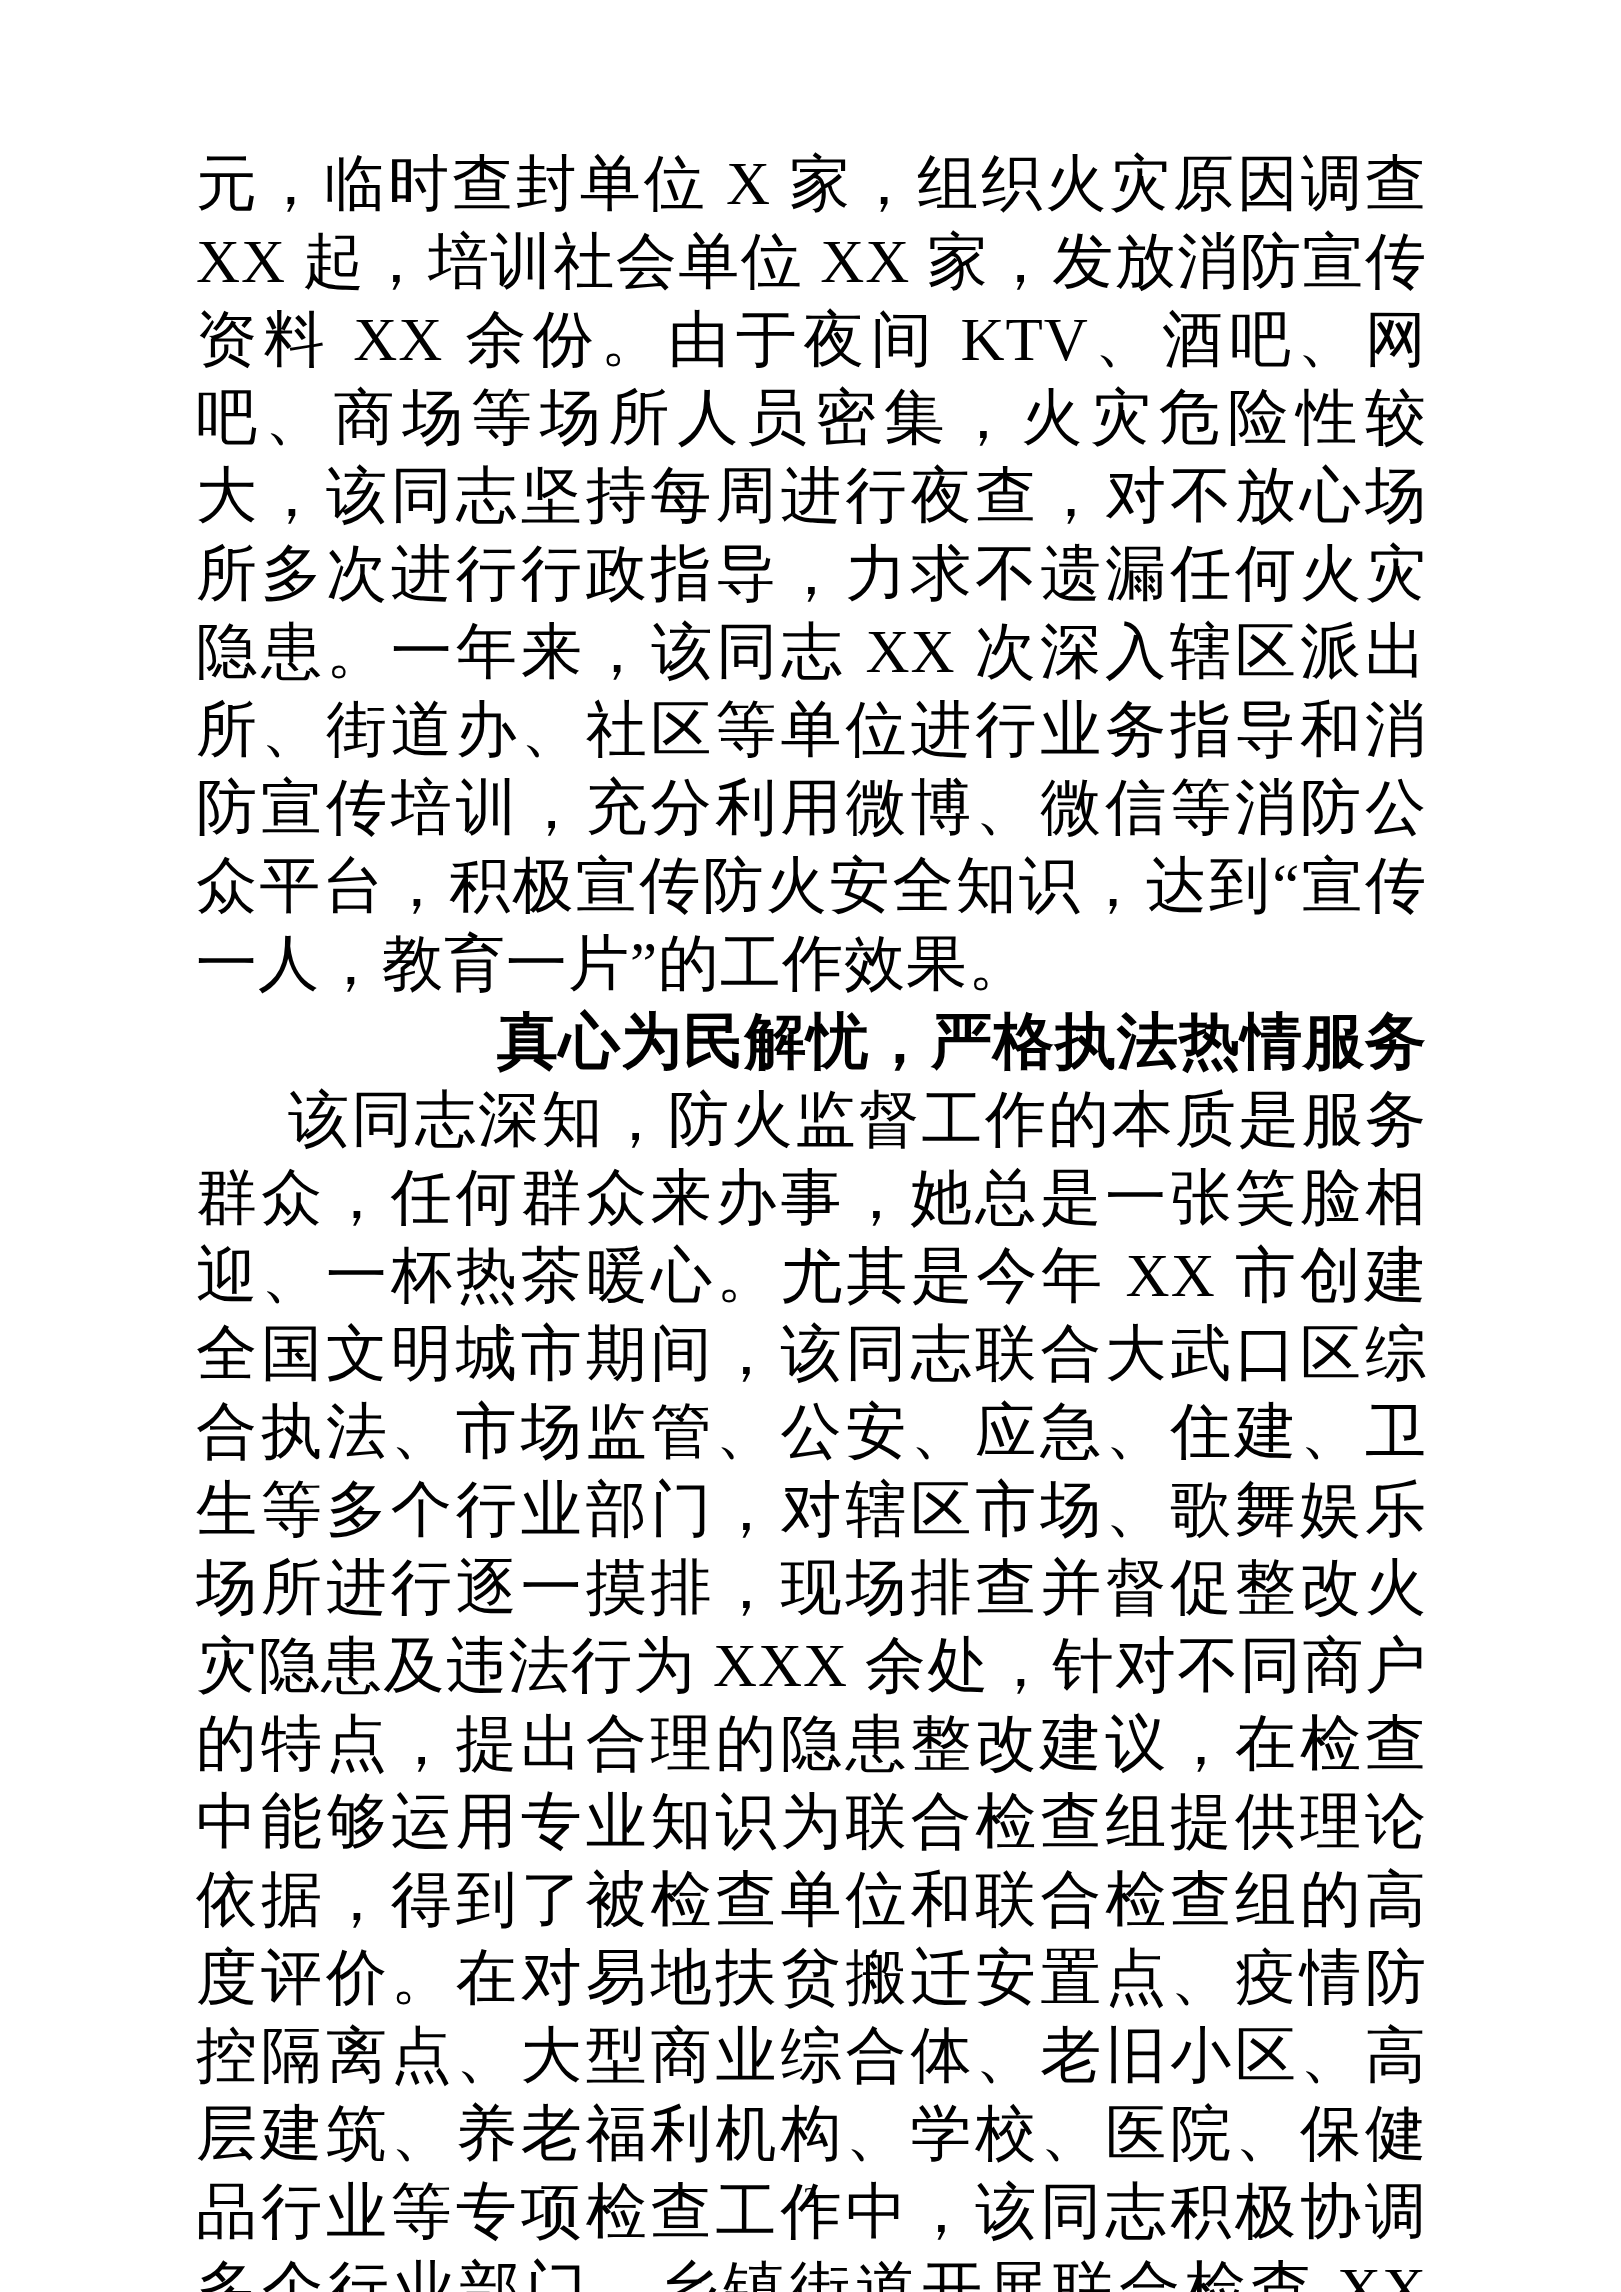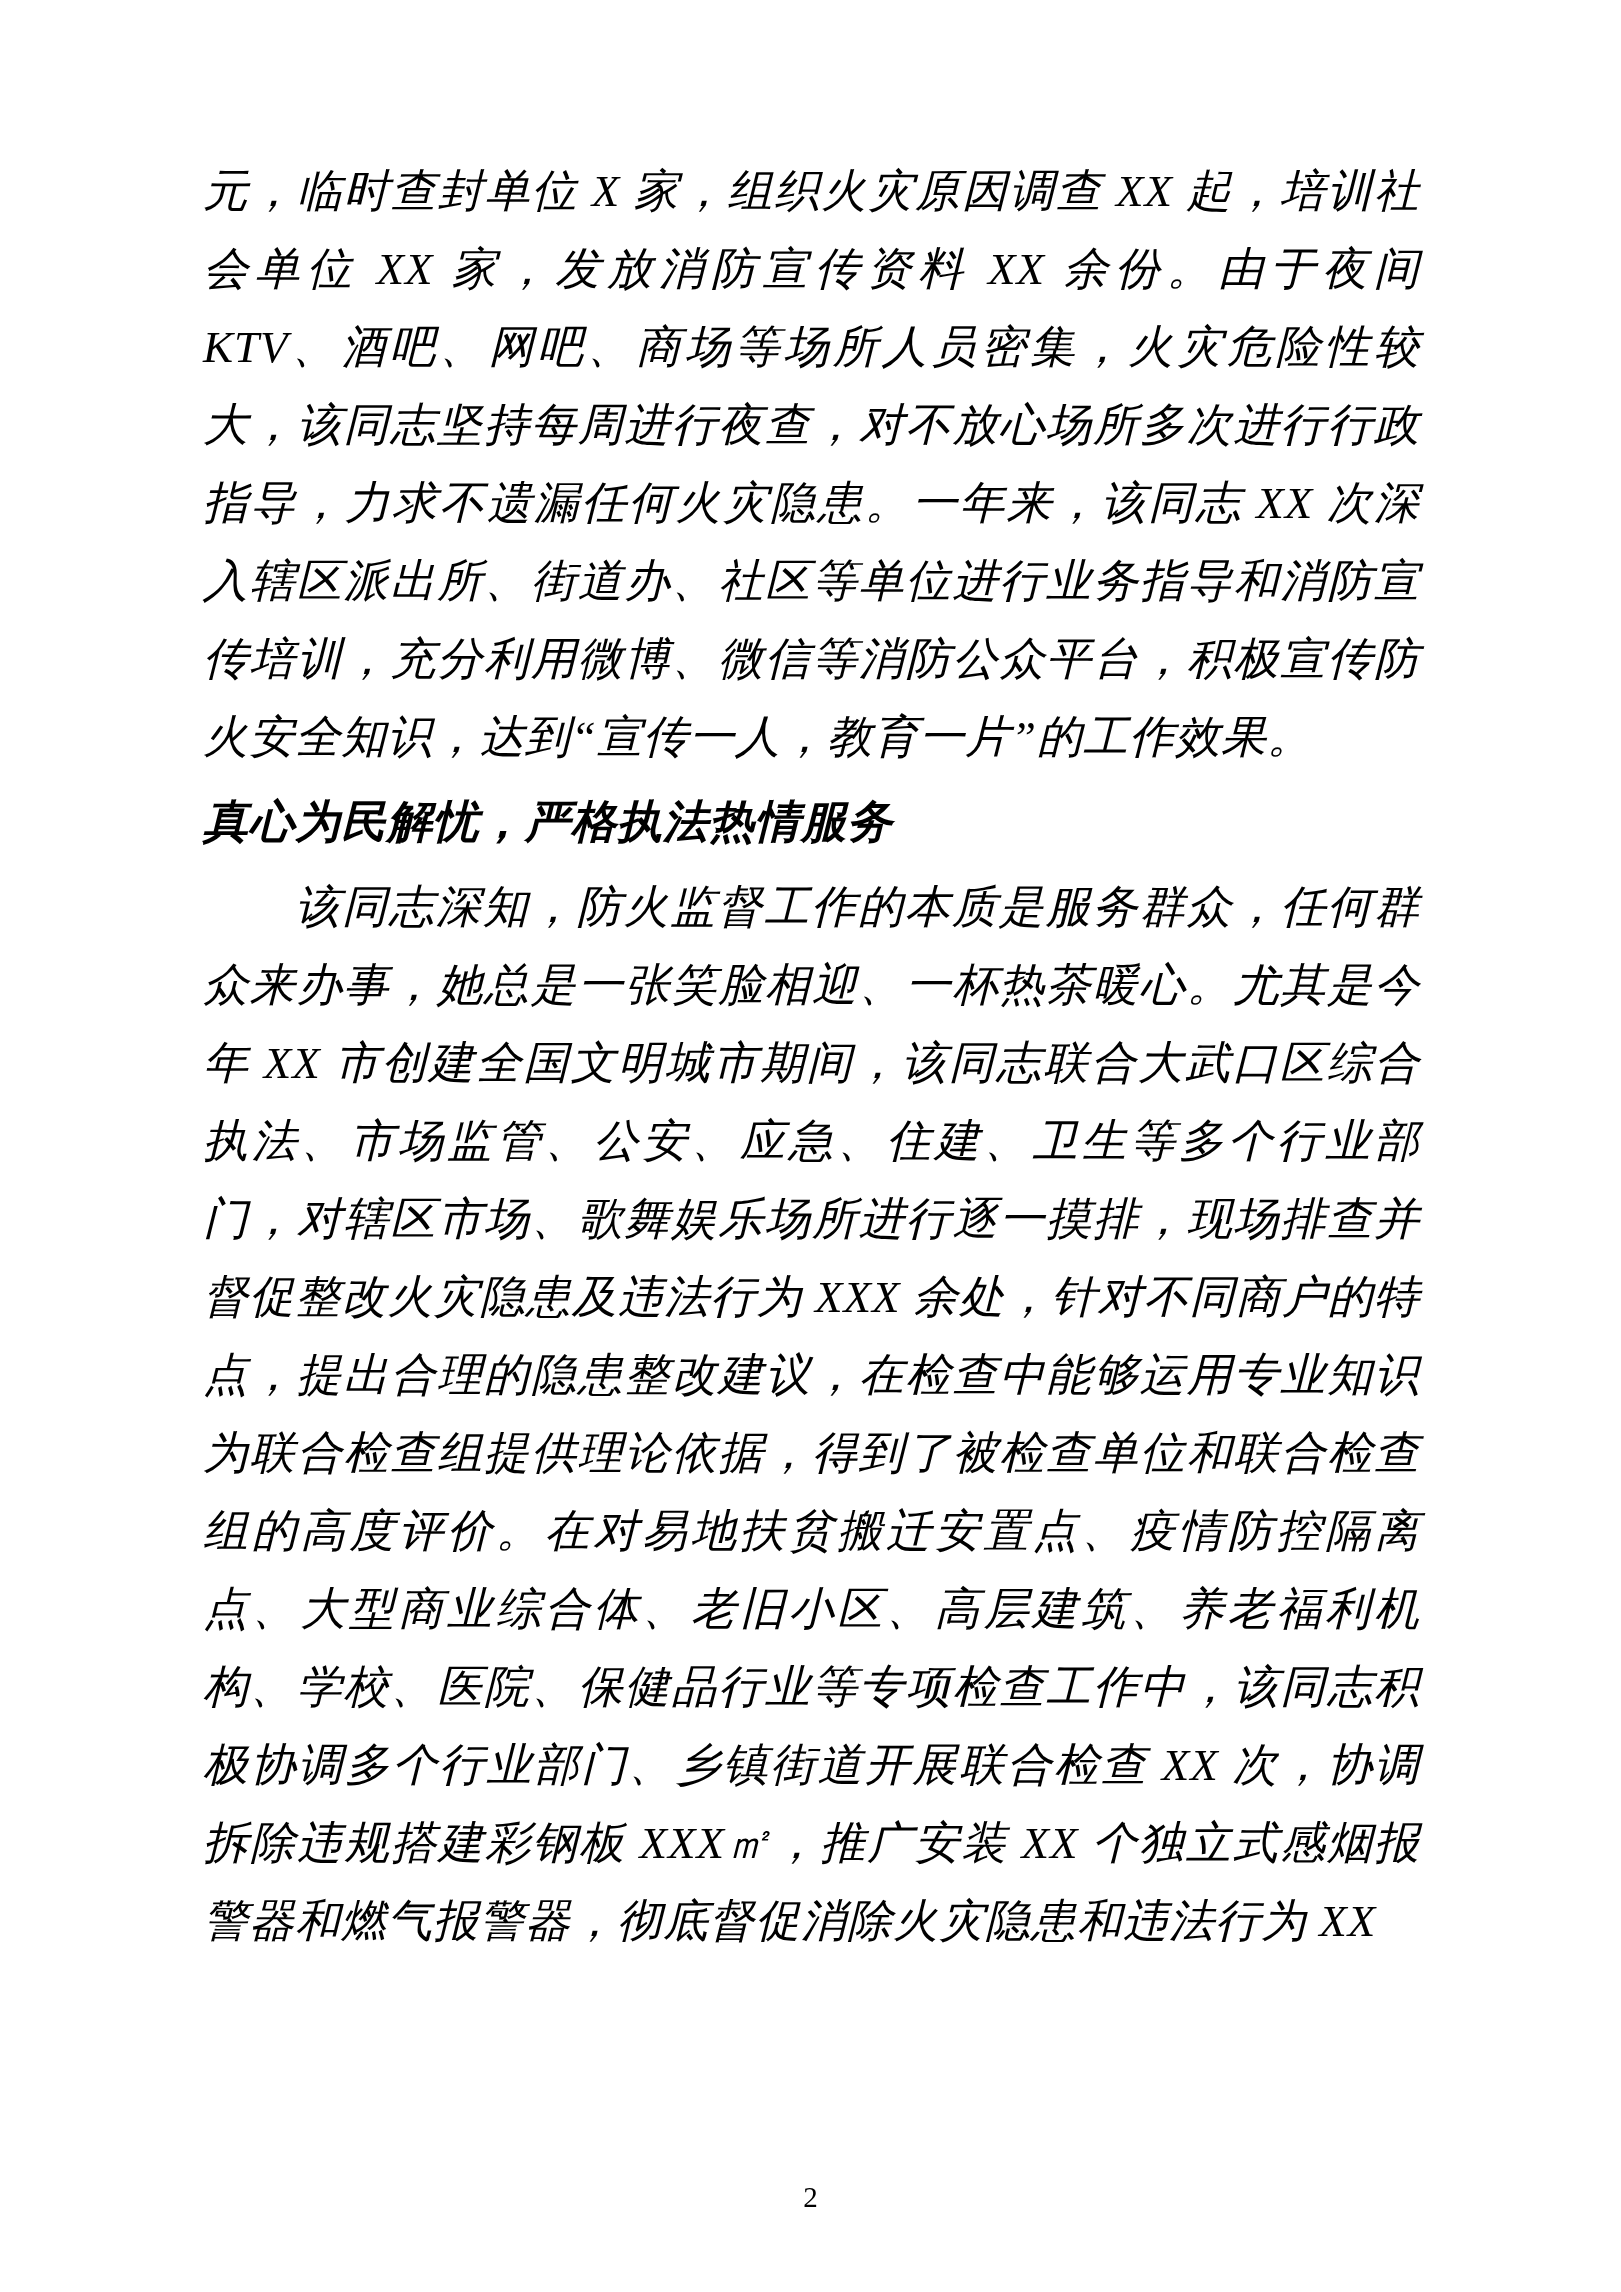--- a/index.html
+++ b/index.html
@@ -20,33 +20,32 @@
     inset: 0;
     background: #ffffff;
   }
   .content {
     position: absolute;
     left: 196px;
     right: 194px;
     top: 145px;
   }
   .para {
-    margin: 7px;
-    font-size: 45px;
+    margin: 0;
+    font-size: 61px;
     line-height: 78px;
     text-align: justify;
     text-justify: inter-ideograph;
     letter-spacing: 1px;
-    font-style: italic;
   }
   .para.indent {
     text-indent: 92px;
   }
   .para.heading {
-    text-align: left;
+    text-align: right;
     text-indent: 0;
     font-weight: bold;
   }
   .page-number {
     position: absolute;
     left: 0;
     right: 0;
     top: 2178px;
     text-align: center;
     font-size: 29px;

